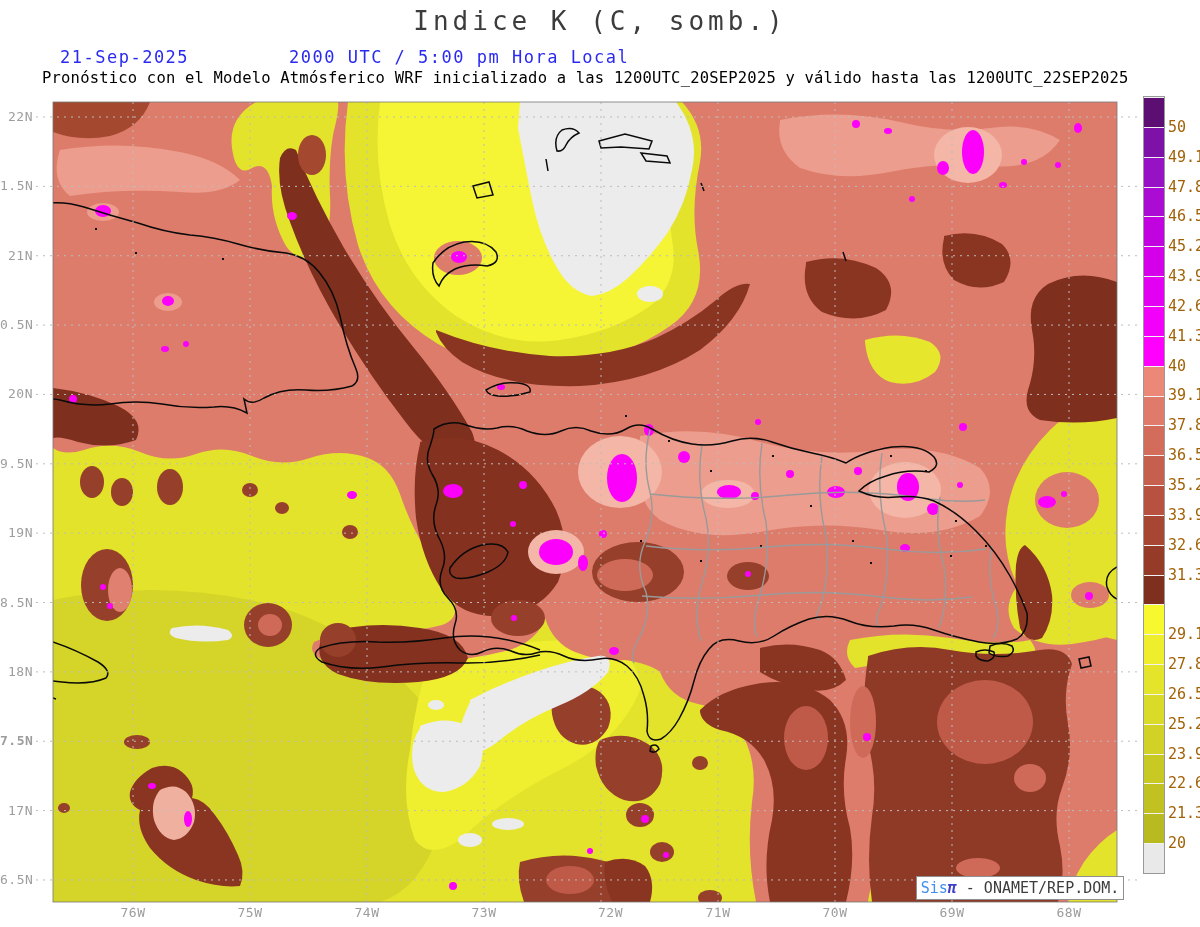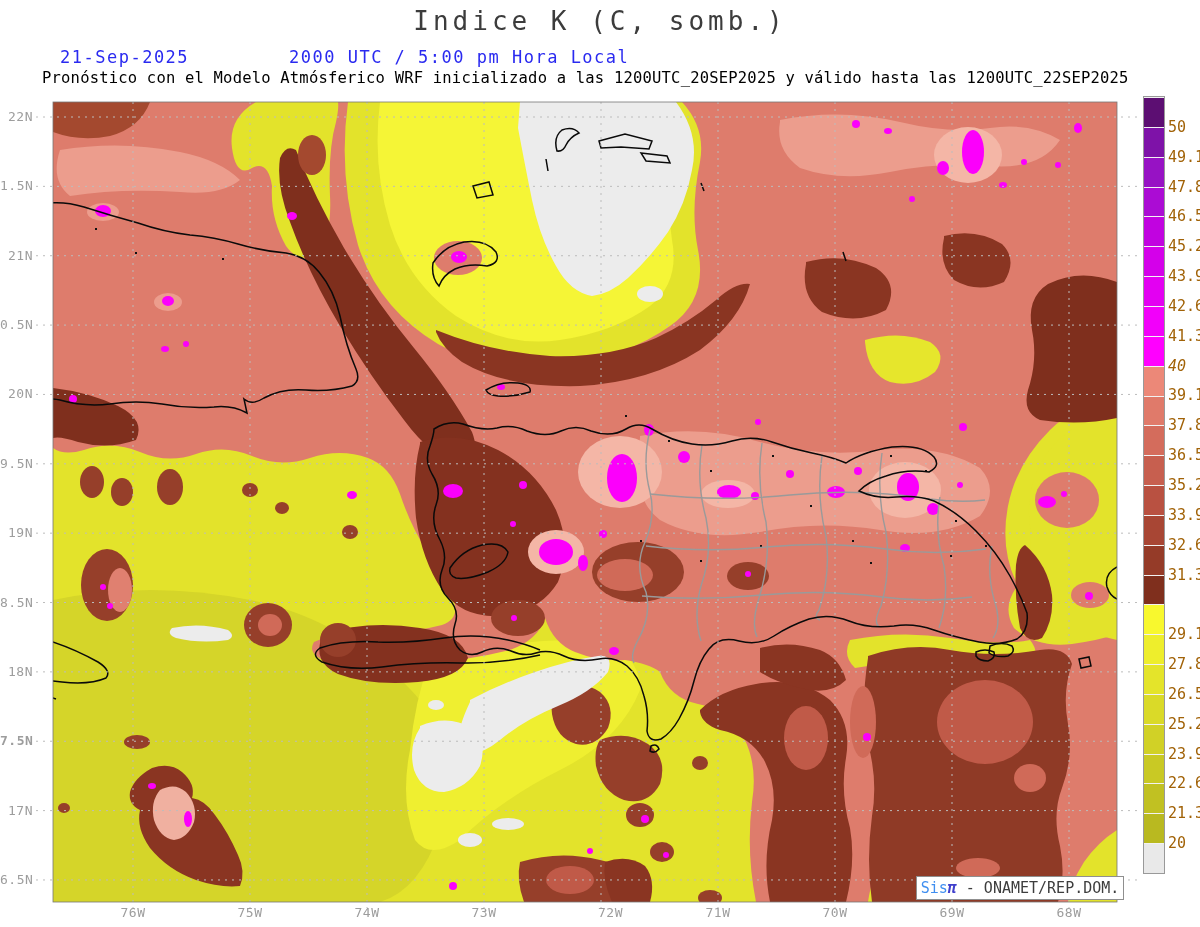--- a/index.html
+++ b/index.html
@@ -333,21 +333,21 @@
     </div>
   <div id="cb-labels">
       <div class="cb-label" style="top: 117.846px;">50</div>
       <div class="cb-label" style="top: 147.692px;">49.1</div>
       <div class="cb-label" style="top: 177.538px;">47.8</div>
       <div class="cb-label" style="top: 207.385px;">46.5</div>
       <div class="cb-label" style="top: 237.231px;">45.2</div>
       <div class="cb-label" style="top: 267.077px;">43.9</div>
       <div class="cb-label" style="top: 296.923px;">42.6</div>
       <div class="cb-label" style="top: 326.769px;">41.3</div>
-      <div class="cb-label" style="top: 356.615px; font-style: italic;">40</div>
+      <div class="cb-label" style="top: 356.615px;">40</div>
       <div class="cb-label" style="top: 386.462px;">39.1</div>
       <div class="cb-label" style="top: 416.308px;">37.8</div>
       <div class="cb-label" style="top: 446.154px;">36.5</div>
       <div class="cb-label" style="top: 476px;">35.2</div>
       <div class="cb-label" style="top: 505.846px;">33.9</div>
       <div class="cb-label" style="top: 535.692px;">32.6</div>
       <div class="cb-label" style="top: 565.538px;">31.3</div>
       <div class="cb-label" style="top: 595.385px; margin-left: 44px;">30</div>
       <div class="cb-label" style="top: 625.231px;">29.1</div>
       <div class="cb-label" style="top: 655.077px;">27.8</div>

